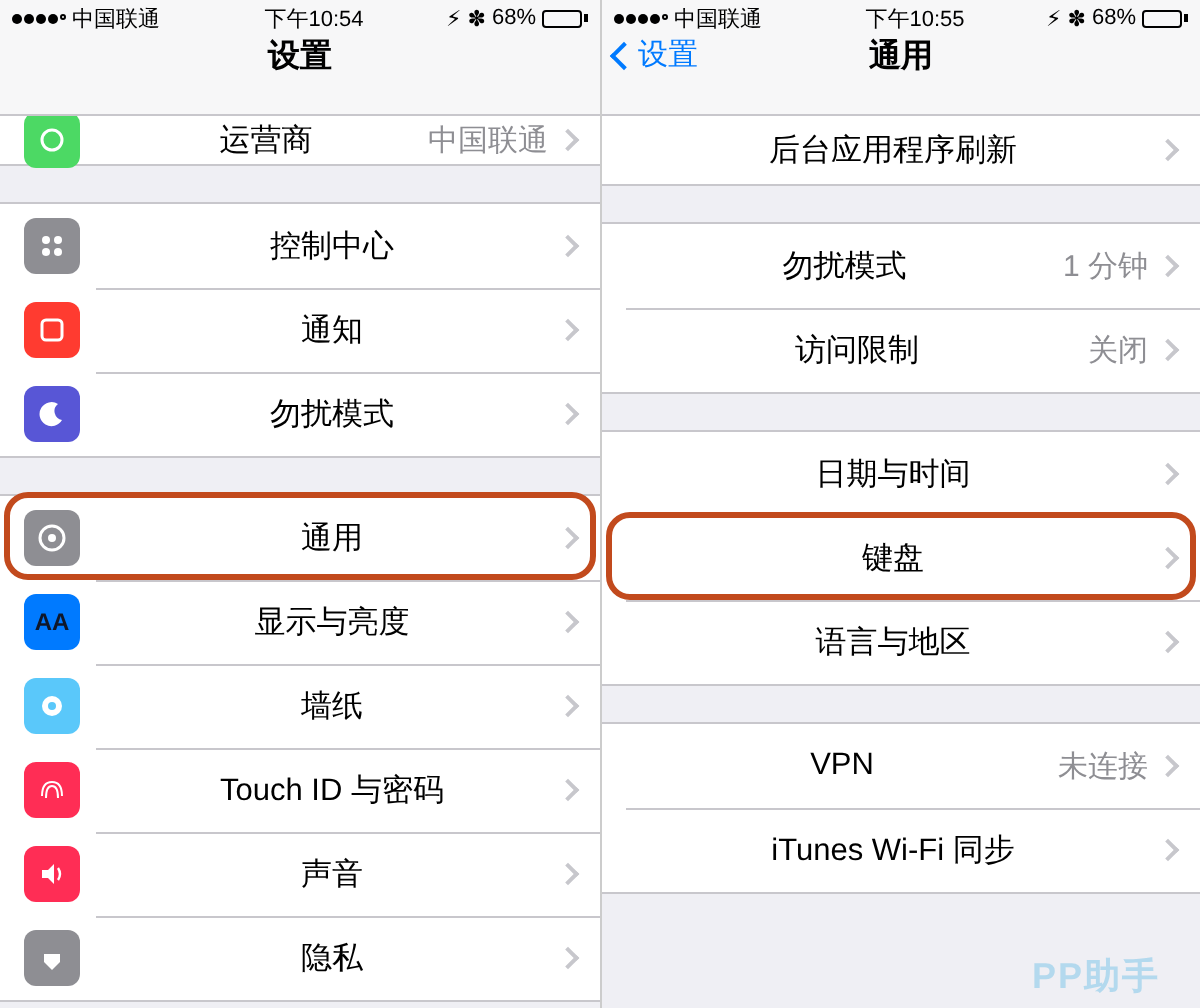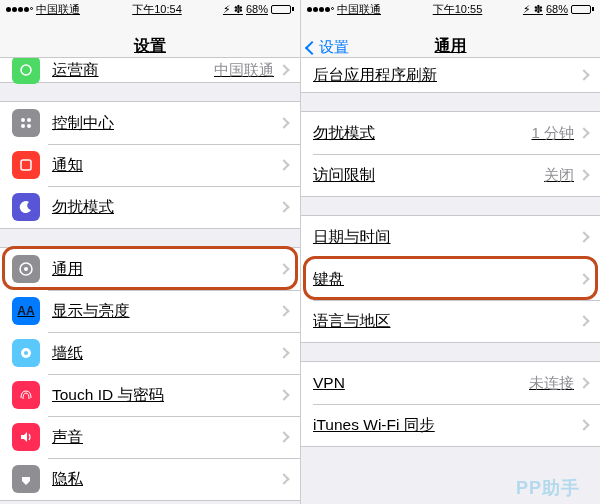--- a/index.html
+++ b/index.html
@@ -1,37 +1,37 @@
 <!DOCTYPE html>
 <html><head>
 <meta charset="utf-8">
 <style>
   * { box-sizing: border-box; margin: 0; padding: 0; }
   body { font-family: -apple-system, "Helvetica Neue", Arial, sans-serif; background: #fff; width: 600px; height: 504px; overflow: hidden; position: relative; }
-  .screens { display: flex; width: 600px; height: 504px; text-decoration: underline; }
+  .screens { display: flex; width: 600px; height: 504px; }
   .screen { width: 300px; height: 504px; background: #efeff4; display: flex; flex-direction: column; position: relative; }
   .screen + .screen { border-left: 1px solid #ccc; }
   .status-bar { height: 18px; display: flex; align-items: center; justify-content: space-between; padding: 0 6px; font-size: 11px; color: #000; background: #f7f7f8; }
   .status-left, .status-right { display: flex; align-items: center; gap: 3px; }
   .status-center { font-weight: 500; margin-left: 11px; }
   .dots { display: flex; gap: 1px; }
   .dot { width: 5px; height: 5px; border-radius: 50%; background: #000; }
   .dot.empty { background: transparent; border: 1px solid #000; width: 3px; height: 3px; }
   .battery { display: inline-flex; align-items: center; }
   .battery-body { width: 20px; height: 9px; border: 1px solid #000; border-radius: 2px; padding: 1px; display: inline-block; }
   .battery-fill { height: 100%; background: #000; }
   .battery-tip { width: 2px; height: 4px; background: #000; margin-left: 1px; }
-  .nav-bar { height: 40px; background: #f7f7f8; border-bottom: 1px solid #c8c7cc; display: flex; align-items: flex-end; justify-content: center; position: relative; }
+  .nav-bar { height: 40px; background: #f7f7f8; border-bottom: 1px solid #c8c7cc; display: flex; align-items: flex-start; justify-content: center; position: relative; }
   .nav-title { font-size: 16px; font-weight: 600; color: #000; }
   .nav-back { position: absolute; left: 6px; color: #007aff; font-size: 15px; display: flex; align-items: center; gap: 2px; }
   .chevron-left { display: inline-block; width: 10px; height: 10px; border-left: 2px solid #007aff; border-bottom: 2px solid #007aff; transform: rotate(45deg); }
   .list { flex: 1; overflow: hidden; }
   .group { margin-top: 18px; background: #fff; border-top: 1px solid #c8c7cc; border-bottom: 1px solid #c8c7cc; }
   .group.first { margin-top: 0; border-top: none; }
-  .row { height: 42px; display: flex; align-items: center; padding: 0 12px; position: relative; background: #fff; }
+  .row { height: 42px; display: flex; align-items: center; padding: 0 12px; position: relative; background: #fff; text-align: center; }
   .row + .row::before { content: ""; position: absolute; top: 0; left: 12px; right: 0; height: 1px; background: #c8c7cc; }
   .row.with-icon + .row.with-icon::before { left: 48px; }
   .row.partial { height: 24px; }
   .icon { width: 28px; height: 28px; border-radius: 6px; margin-right: 12px; display: flex; align-items: center; justify-content: center; font-size: 15px; color: #0f172a; flex-shrink: 0; }
   .row-label { flex: 1; font-size: 15.5px; color: #000; }
   .row-value { font-size: 15px; color: #8e8e93; margin-right: 6px; }
   .chevron { width: 8px; height: 8px; border-top: 2px solid #c7c7cc; border-right: 2px solid #c7c7cc; transform: rotate(45deg); flex-shrink: 0; }
   .highlight { position: absolute; border: 3px solid #c24a1d; border-radius: 12px; pointer-events: none; z-index: 10; }
   .watermark { position: absolute; right: 20px; bottom: 4px; font-size: 18px; color: rgba(0,150,220,0.25); font-weight: bold; letter-spacing: 1px; }
   .ic-green{background:#4cd964}.ic-red{background:#ff3b30}.ic-gray{background:#8e8e93}.ic-purple{background:#5856d6}.ic-blue{background:#007aff}.ic-cyan{background:#5ac8fa}.ic-pink{background:#ff2d55}

